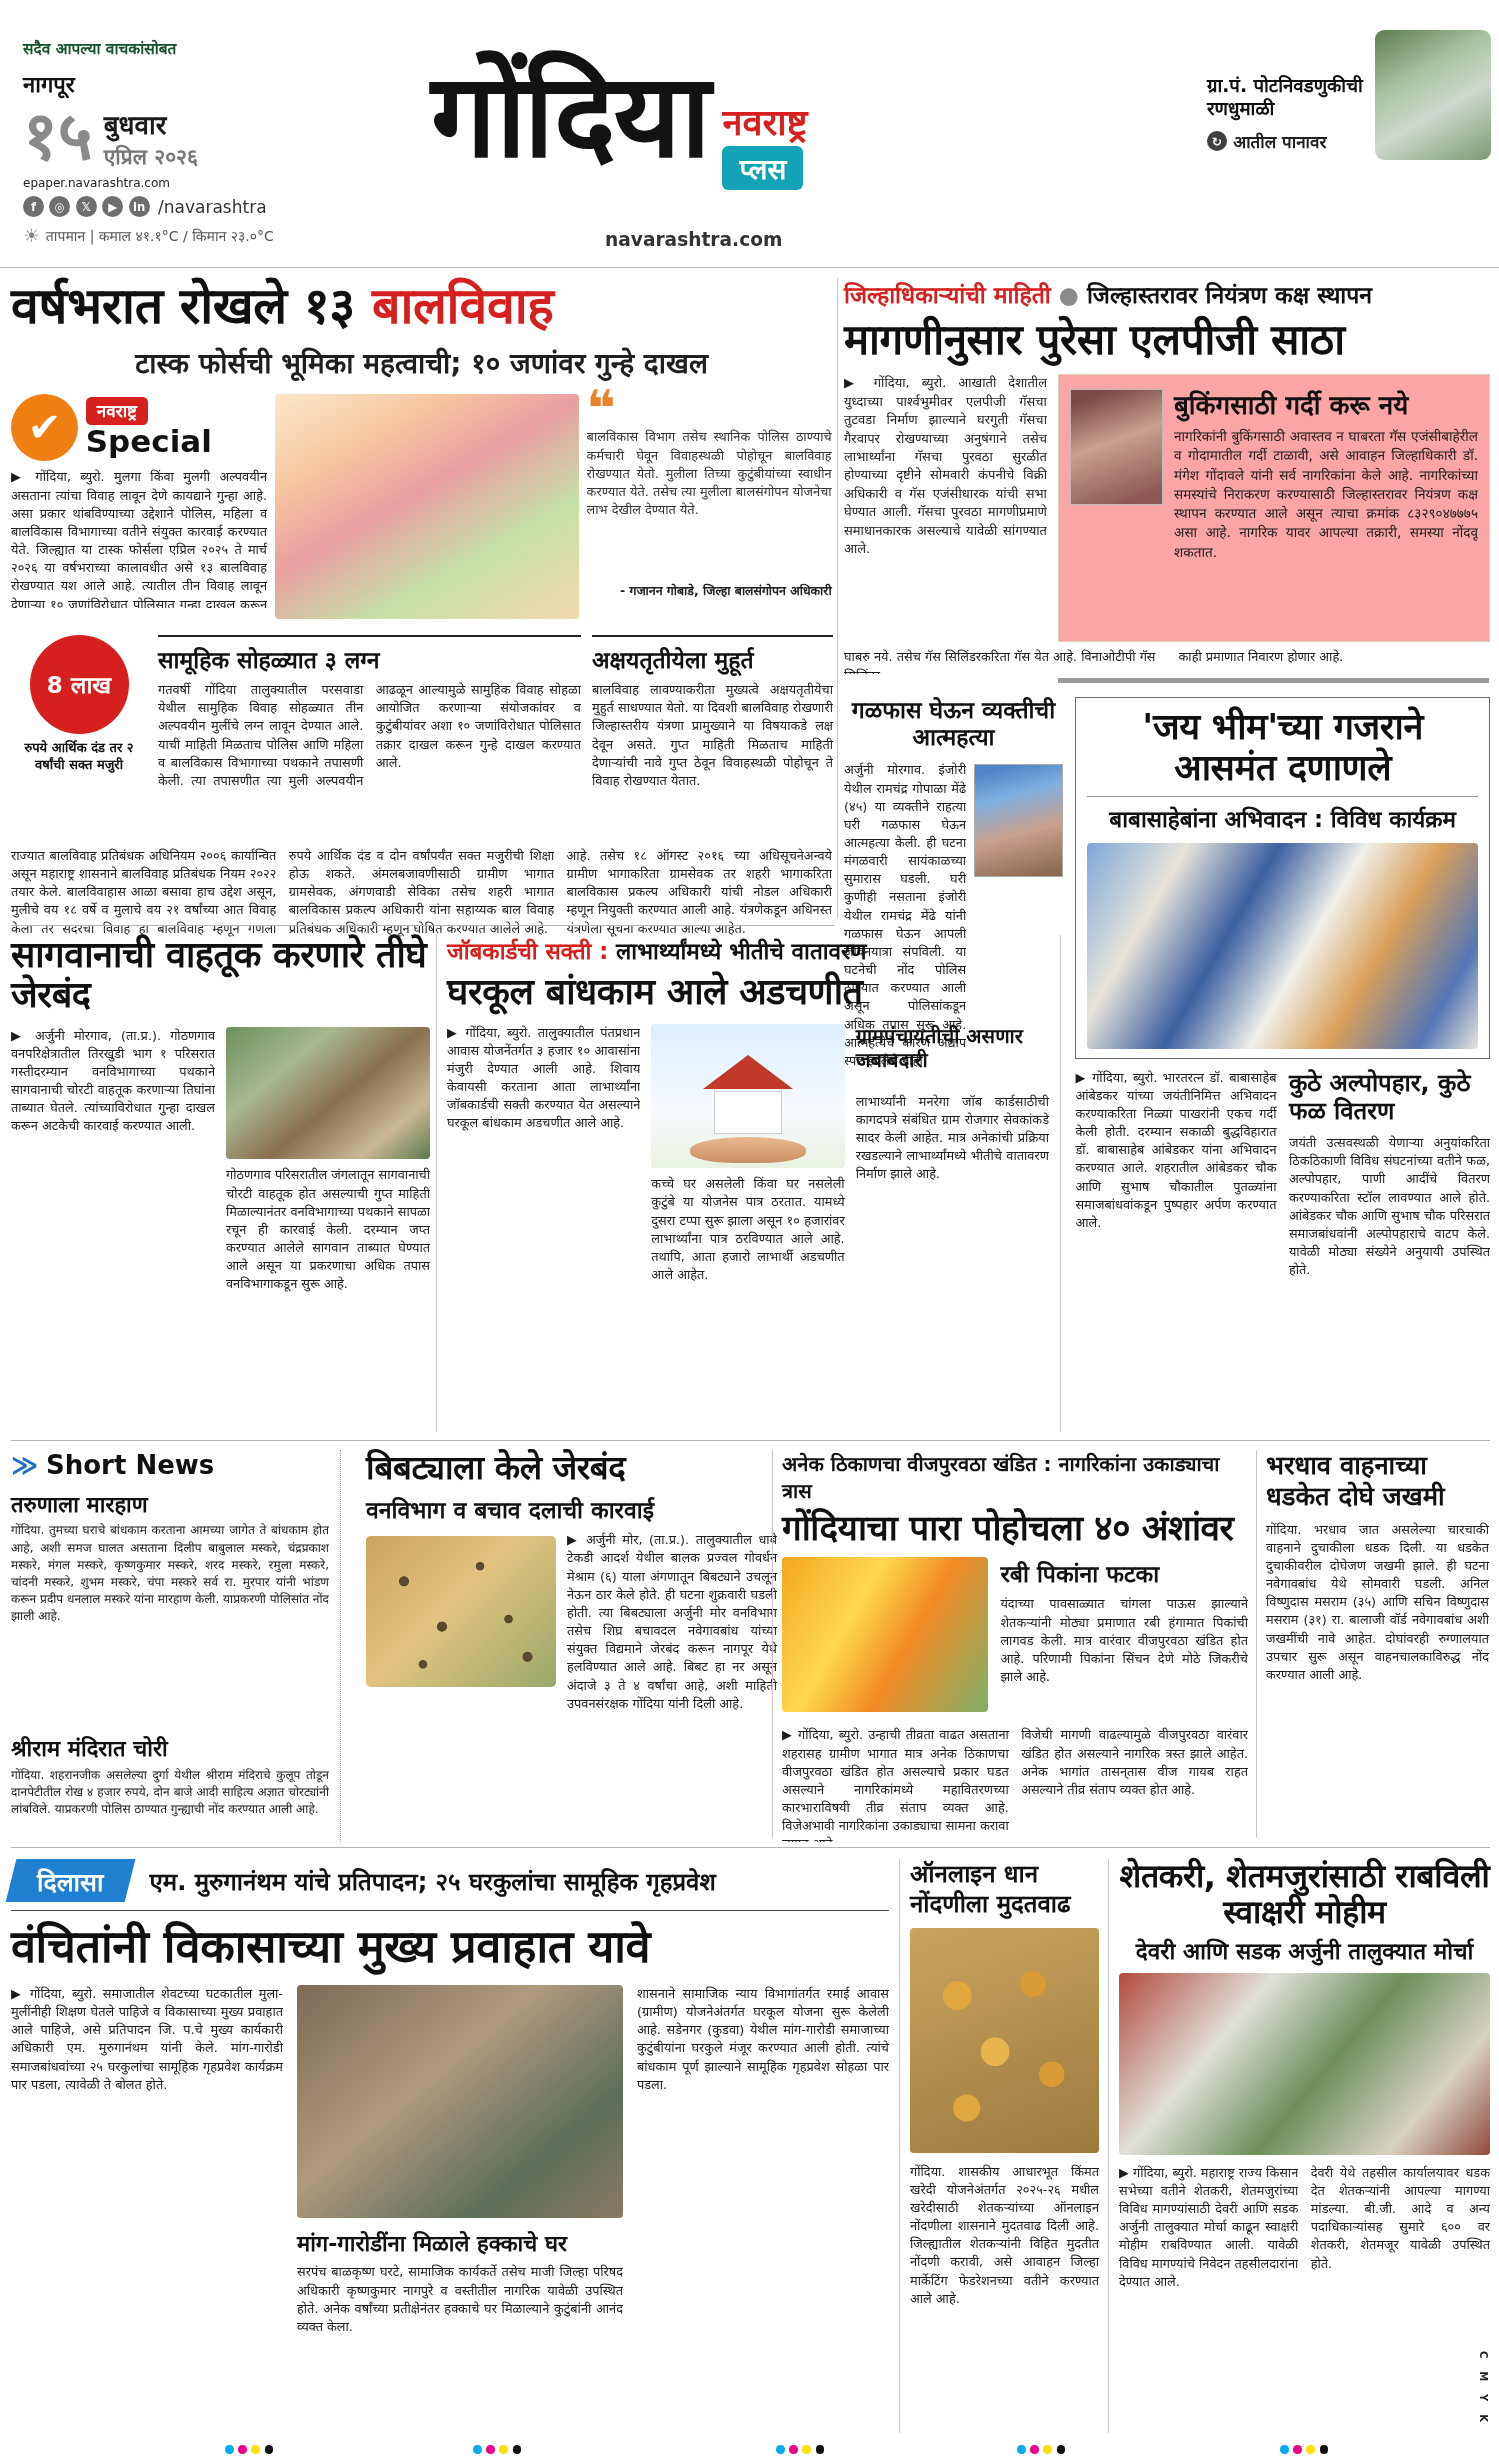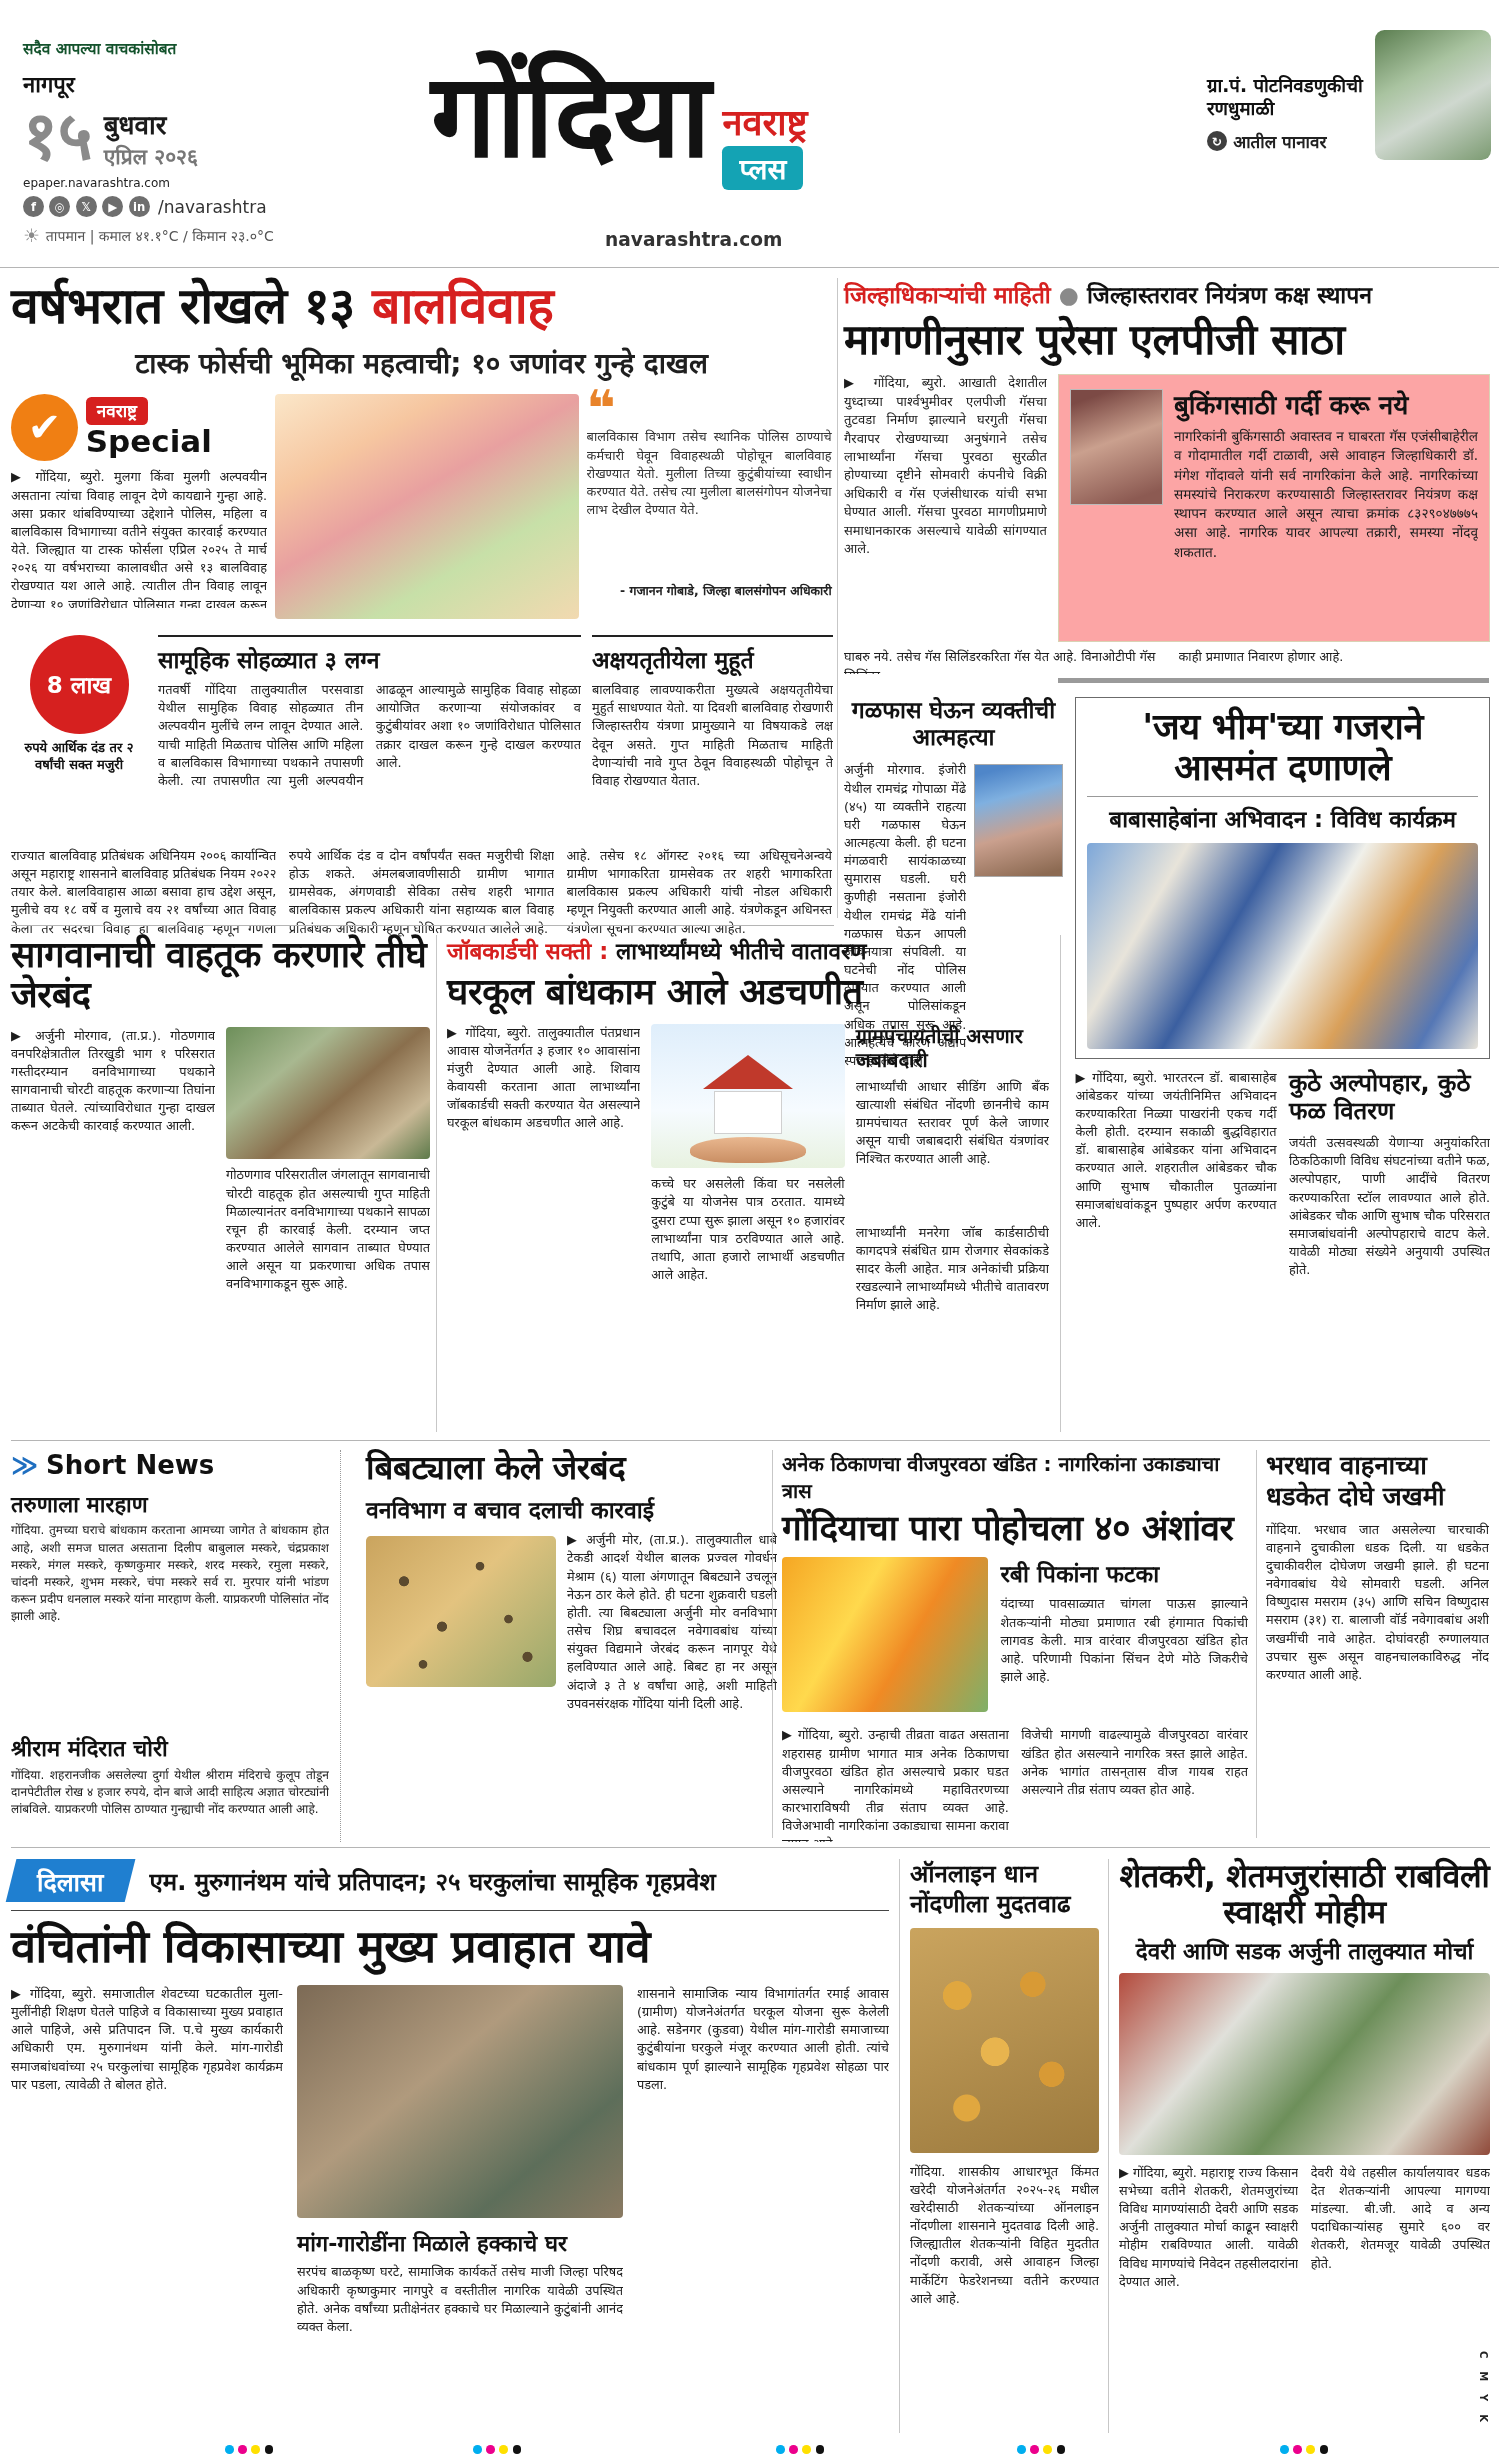--- a/index.html
+++ b/index.html
@@ -283,23 +283,22 @@
         <div class="photo house-photo" style="height:144px;">
           <div class="house-roof"></div>
             <div class="house-body"></div>
             <div class="hands"></div>
         </div>
         <div class="btxt" style="margin-top:7.8px; height:194px;">कच्चे घर असलेली किंवा घर नसलेली कुटुंबे या योजनेस पात्र ठरतात. यामध्ये दुसरा टप्पा सुरू झाला असून १० हजारांवर लाभार्थ्यांना पात्र ठरविण्यात आले आहे. तथापि, आता हजारो लाभार्थी अडचणीत आले आहेत.</div>
       </div>
       <div>
         <div>
           <div style="font-size:20px; font-weight:bold; line-height:1.2;">ग्रामपंचायतीची असणार जबाबदारी</div>
-          <div class="btxt" style="margin-top:6.2px; height:140px;">लाभार्थ्यांची आधार सीडिंग आणि बँक खात्याशी संबंधित नोंदणी छाननीचे काम ग्रामपंचायत स्तरावर पूर्ण केले जाणार असून याची जबाबदारी संबंधित यंत्रणांवर निश्चित करण्यात आली आहे.</div>
-        </div>
-        <div class="btxt" style="margin-top:6px; height:132px;">लाभार्थ्यांनी मनरेगा जॉब कार्डसाठीची कागदपत्रे संबंधित ग्राम रोजगार सेवकांकडे सादर केली आहेत. मात्र अनेकांची प्रक्रिया रखडल्याने लाभार्थ्यांमध्ये भीतीचे वातावरण निर्माण झाले आहे.</div>
+        </div>
+        <div class="btxt" style="margin-top:21px; height:132px;">लाभार्थ्यांनी मनरेगा जॉब कार्डसाठीची कागदपत्रे संबंधित ग्राम रोजगार सेवकांकडे सादर केली आहेत. मात्र अनेकांची प्रक्रिया रखडल्याने लाभार्थ्यांमध्ये भीतीचे वातावरण निर्माण झाले आहे.</div>
       </div>
     </div>
   </div>
 
   <div class="abs rule-v" style="left:1060px; top:935px; height:497px;"></div>
   <div class="abs rule-h" style="left:11px; top:1440px; width:1479px;"></div>
 
   <div class="abs dotted-v" style="left:11px; top:1450px; width:330px; height:392px; padding-right:11px;">
     <div class="sn-head">
       <span class="sn-ic">≫</span>

